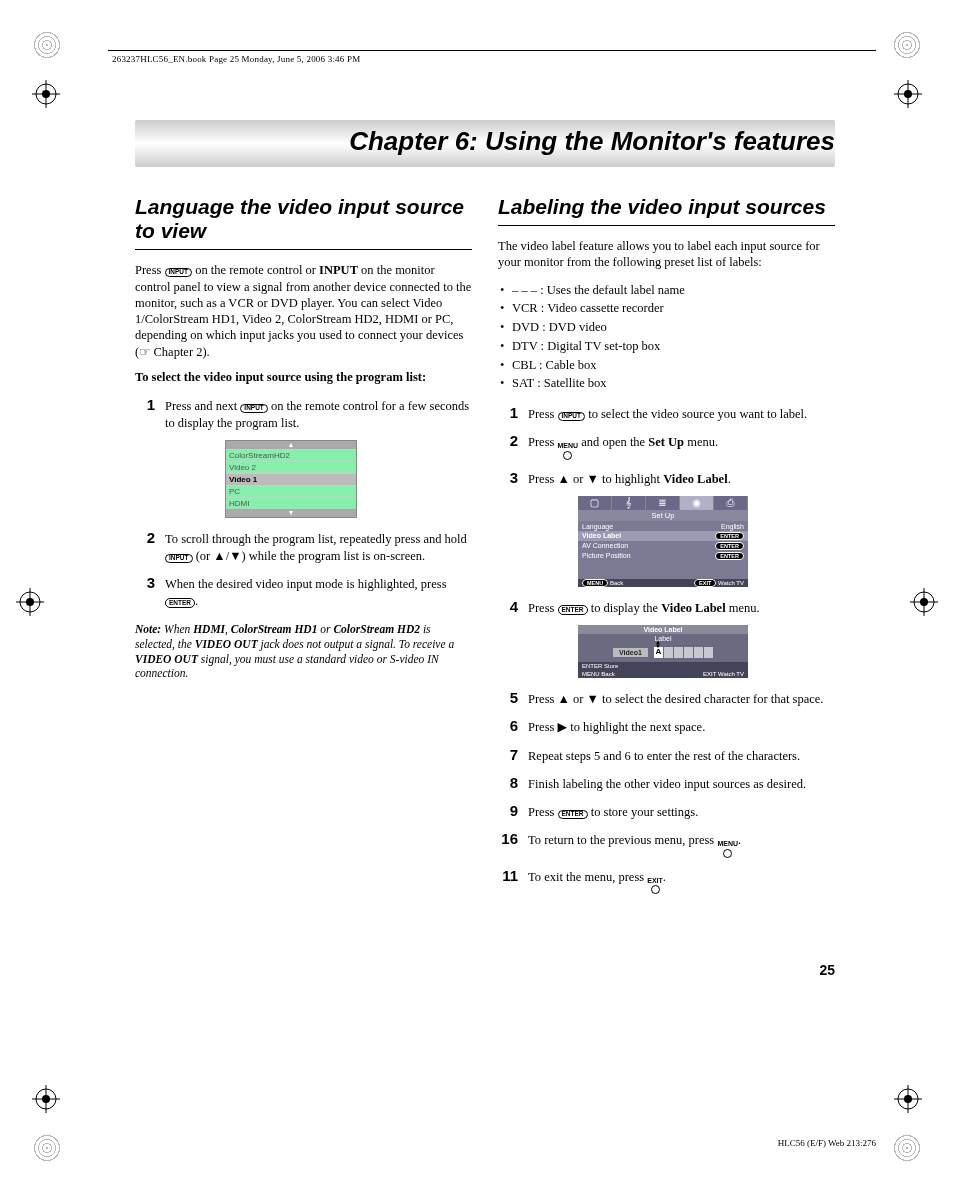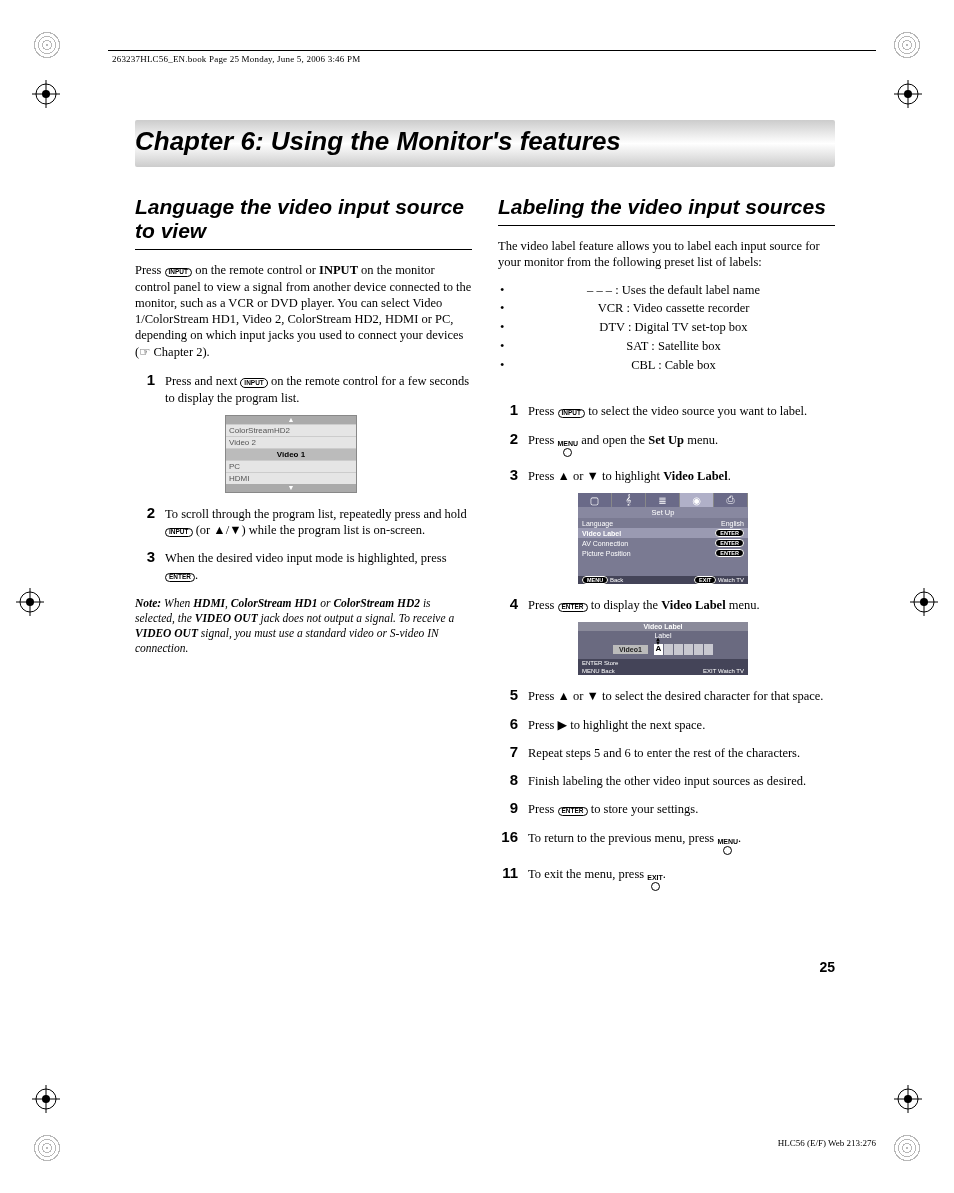--- a/index.html
+++ b/index.html
@@ -42,21 +42,21 @@
   }
   .page {
     position: absolute;
     top: 120px;
     left: 135px;
     width: 700px;
   }
   .chapter-title {
     background: linear-gradient(to right, #ddd 0%, #fff 5%, #fff 95%, #ddd 100%);
     background: linear-gradient(to bottom, #ccc 0%, #fff 50%, #ccc 100%);
-    text-align: left;
+    text-align: right;
     padding: 6px 0 10px 0;
     margin: 0;
     font-family: Arial, Helvetica, sans-serif;
     font-weight: bold;
     font-style: italic;
     font-size: 26px;
     color: #000;
     border-radius: 2px;
   }
   .cols {
@@ -139,22 +139,21 @@
   }
   .note {
     font-size: 11.5px;
     font-style: italic;
     line-height: 1.3;
     margin-top: 12px;
   }
   ul.bullets {
     list-style: none;
     padding: 0;
-    margin: 4px 0 26px 0;
-    text-align: center;
+    margin: 4px 0 10px 0;
   }
   ul.bullets li {
     font-size: 12.5px;
     line-height: 1.5;
     padding-left: 14px;
     position: relative;
   }
   ul.bullets li:before {
     content: "•";
     position: absolute;
@@ -163,22 +162,22 @@
   .osd-box {
     margin: 6px auto 10px;
     font-family: Arial, sans-serif;
   }
   .prog-list {
     width: 130px;
     border: 1px solid #888;
     font-size: 8px;
   }
   .prog-list .hdr { height: 8px; background: #aaa; text-align: center; font-size: 7px; color: #fff; }
-  .prog-list .row { padding: 1px 3px; border-top: 1px solid #ccc; background: #e5e5e5; color: #555; }
-  .prog-list .row.sel { background: #bbb; font-weight: bold; color: #000; text-align: center; }
+  .prog-list .row { padding: 1px 3px; border-top: 1px solid #ccc; background: #86efac; color: #555; }
+  .prog-list .row.sel { background: #bbb; font-weight: bold; color: #000; }
   .prog-list .ftr { height: 8px; background: #aaa; text-align: center; font-size: 7px; color: #fff; }
   .setup-menu {
     width: 170px;
     font-size: 8px;
     color: #fff;
   }
   .setup-menu .tabs {
     display: flex;
     background: #6a6a88;
   }
@@ -298,20 +297,21 @@
   <div class="cols">
 
     <div class="col">
       <h2 class="section">Language the video input source to view</h2>
       <div class="rule"></div>
 
       <p class="body">
         <span>Press </span><span class="btn-oval">INPUT</span><span> on the remote control or </span><span class="bold">INPUT</span><span> on the monitor control panel to view a signal from another device connected to the monitor, such as a VCR or DVD player. You can select Video 1/ColorStream HD1, Video 2, ColorStream HD2, HDMI or PC, depending on which input jacks you used to connect your devices (☞ Chapter 2).</span>
       </p>
 
+      <p class="subhead">To select the video input source using the program list:</p>
 
       <ol class="steps">
         <li>
           <span class="num">1</span>
           <span class="txt"><span>Press and next </span><span class="btn-oval">INPUT</span><span> on the remote control for a few seconds to display the program list.</span></span>
         </li>
       </ol>
 
       <div class="osd-box prog-list" style="margin-left:90px;">
         <div class="hdr">▲</div>
@@ -341,23 +341,24 @@
 
     <div class="col">
       <h2 class="section">Labeling the video input sources</h2>
       <div class="rule"></div>
 
       <p class="body">The video label feature allows you to label each input source for your monitor from the following preset list of labels:</p>
 
       <ul class="bullets">
         <li>– – –  : Uses the default label name</li>
         <li>VCR  : Video cassette recorder</li>
+        <li>DVD : DVD video</li>
         <li>DTV  : Digital TV set-top box</li>
+        <li>CBL  : Cable box</li>
         <li>SAT  : Satellite box</li>
-        <li>CBL  : Cable box</li>
       </ul>
 
 
       <ol class="steps">
         <li>
             <span class="num">1</span>
             <span class="txt"><span>Press </span><span class="btn-oval">INPUT</span><span> to select the video source you want to label.</span></span>
           </li>
         <li>
             <span class="num">2</span>

